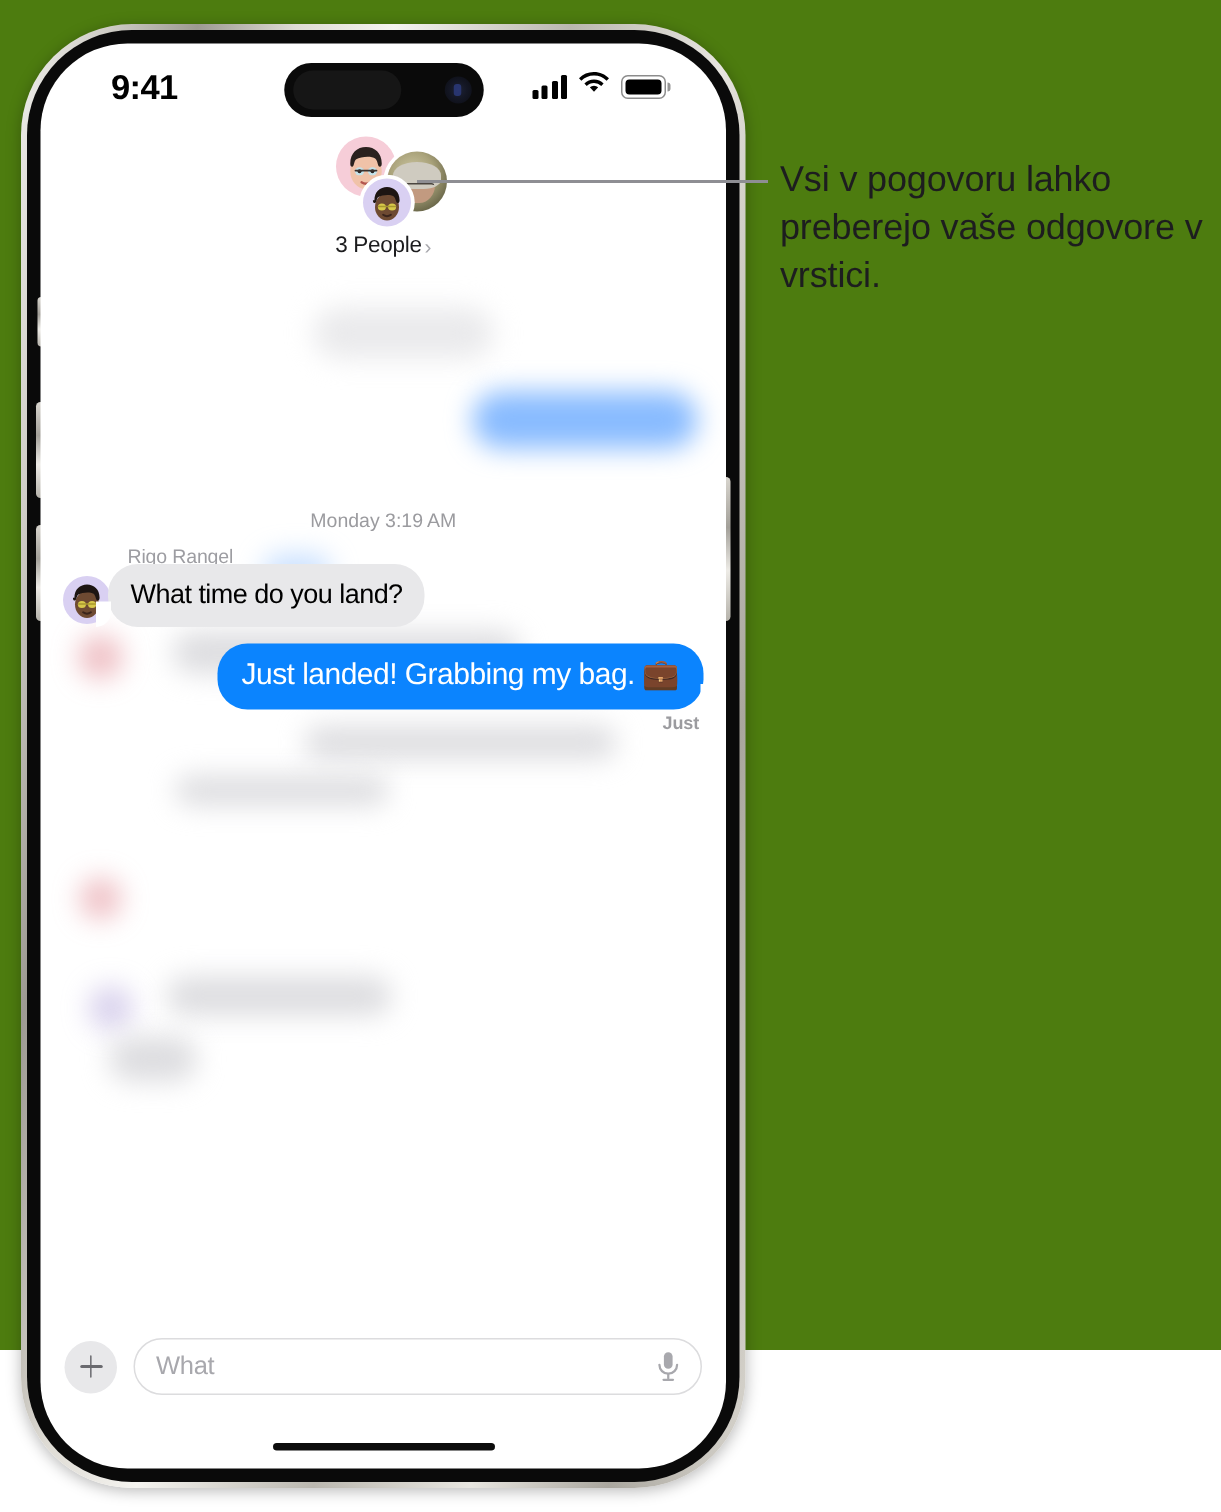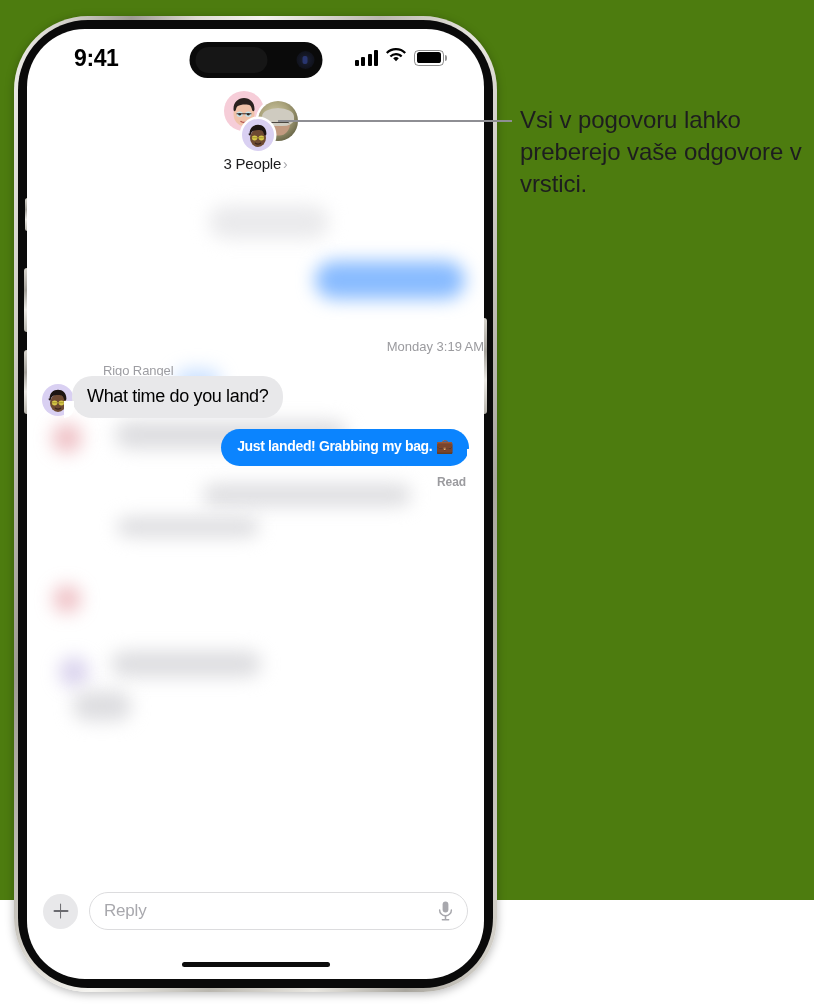--- a/index.html
+++ b/index.html
@@ -241,31 +241,31 @@
   .ghost.blue { background: rgba(120,178,255,0.88); }
   .ghost.bluelite { background: rgba(160,200,255,0.55); }
   .ghost.pinkdot { background: rgba(226,140,150,0.55); border-radius: 50%; }
   .ghost.purpdot { background: rgba(180,165,220,0.5); border-radius: 50%; }
   .ghost.texty { background: rgba(215,215,218,0.85); border-radius: 14px; }
 
   
   .timestamp {
     position: absolute;
     width: 100%;
-    text-align: right;
+    text-align: center;
     font-size: 13px;
     color: #9b9b9f;
     letter-spacing: 0px;
     top: 160px;
   }
 
   
   .in-sender {
     position: absolute;
-    left: 76px;
+    left: 58px;
     top: 184px;
     font-size: 13px;
     color: #9d9da2;
     letter-spacing: -0.1px;
   }
   .in-avatar {
     position: absolute;
     left: 15px;
     top: 205px;
     width: 32px; height: 32px;
@@ -307,27 +307,26 @@
   }
 
   
   .out-bubble {
     position: absolute;
     right: 15px;
     top: 250px;
     max-width: 330px;
     background: #0b84fe;
     color: #ffffff;
-    font-size: 14px;
+    font-size: 20px;
     letter-spacing: -0.35px;
     padding: 9px 16px 10px 16px;
     border-radius: 20px;
     line-height: 1.25;
     white-space: nowrap;
-    font-weight: bold;
   }
   .out-bubble::after {
     content: "";
     position: absolute;
     right: -5px;
     bottom: 0px;
     width: 18px; height: 17px;
     background: #0b84fe;
     border-bottom-left-radius: 16px;
     z-index: -1;
@@ -549,28 +548,28 @@
             <ellipse cx="19.4" cy="19" rx="2.7" ry="2.4" fill="#d7c84a"></ellipse>
             <rect x="9.8" y="18.2" width="12.4" height="1" rx="0.5" fill="#a9982f"></rect>
             <path d="M13.4 24.2c1.6 1.1 3.6 1.1 5.2 0" stroke="#3a241c" stroke-width="1.3" fill="none" stroke-linecap="round"></path>
           </svg>
         </div>
 
         <div class="in-bubble">What time do you land?</div>
 
         <div class="out-bubble">Just landed! Grabbing my bag. 💼</div>
 
-        <div class="read-receipt">Read</div>
+        <div class="read-receipt">Just</div>
       </div>
 
       <div class="input-bar">
         <div class="plus-btn"></div>
 
         <div class="reply-field">
-          <span class="reply-placeholder">Reply</span>
+          <span class="reply-placeholder">What</span>
           <span class="mic-icon">
             <svg width="17" height="21" viewBox="0 0 17 21">
               <rect x="5.6" y="1" width="5.8" height="11" rx="2.9" fill="#a8a8ad"></rect>
               <path d="M2.6 9.4a5.9 5.9 0 0 0 11.8 0" stroke="#a8a8ad" stroke-width="1.5" fill="none" stroke-linecap="round"></path>
               <rect x="7.75" y="15" width="1.5" height="4" rx="0.75" fill="#a8a8ad"></rect>
               <rect x="4.6" y="18.6" width="7.8" height="1.5" rx="0.75" fill="#a8a8ad"></rect>
             </svg>
           </span>
         </div>
       </div>

